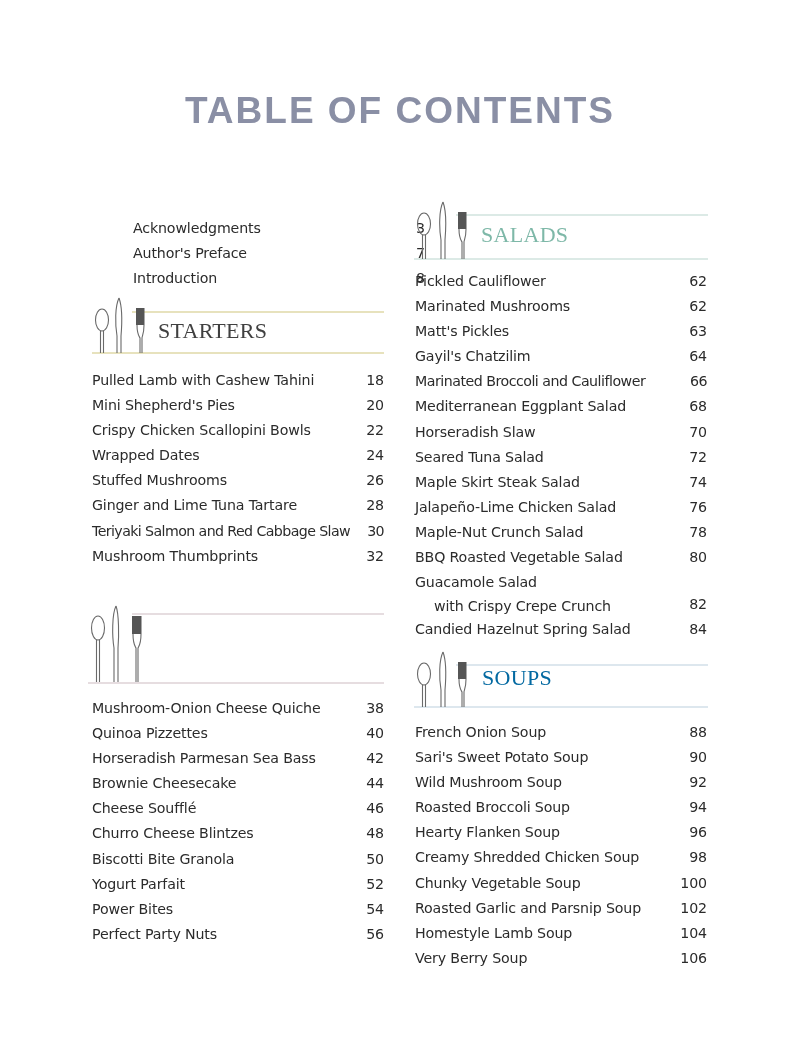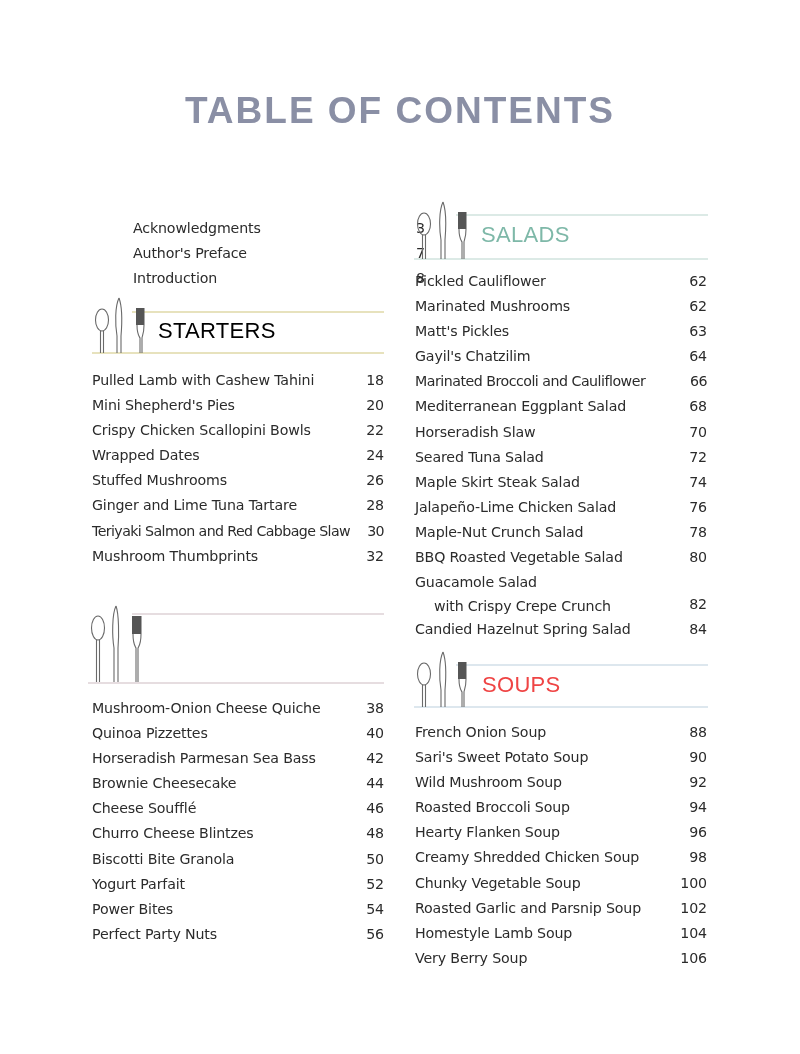--- a/index.html
+++ b/index.html
@@ -15,21 +15,21 @@
            font-size: 14.2px; line-height: 25.1px; height: 25.1px; white-space: nowrap;
            letter-spacing: -0.15px; }
   .entry.two-line { height: 47px; }
   .entry .name { display: block; }
   .entry .sub { display: block; padding-left: 19px; line-height: 22px; }
   .entry.two-line .page { align-self: flex-end; line-height: 25px; }
   .page { text-align: right; min-width: 28px; }
   .section { position: absolute; }
   .section .line { position: absolute; height: 2px; }
   .section .icons { position: absolute; }
-  .section .label { position: absolute; font-family: Liberation Sans, sans-serif;
+  .section .label { position: absolute; font-family: Liberation Serif, serif;
                     font-size: 22px; letter-spacing: 0.3px; }
   .section .label2 { line-height: 28px; }
 </style>
 </head>
 <body>
 
 <div class="title">TABLE OF CONTENTS</div>
 
 <div class="col col-left" style="top:216px;margin-left:41px;">
   <div class="entry">
@@ -51,21 +51,21 @@
   <div class="line" style="left:0; top:56px; width:292px; background:#e7e2bd;"></div>
   <svg class="icons" style="left:0; top:0;" width="60" height="58" viewBox="0 0 60 58">
     <g fill="none" stroke="#6a6a6a" stroke-width="1.1">
       <ellipse cx="10" cy="24" rx="6.5" ry="11"></ellipse>
       <path d="M8.5 35 L8.5 57 M11.5 35 L11.5 57"></path>
       <path d="M27 2 C23 10 23 28 25 40 L25 57 M27 2 C30 10 30 28 29 40 L29 57"></path>
       <path d="M45 29 C45 38 47 40 48 42 L48 57 M52 29 C52 38 50 40 50 42 L50 57"></path>
     </g>
     <rect x="44" y="12" width="8.5" height="17" fill="#555"></rect>
   </svg>
-  <div class="label" style="left:66px; top:22px; color:#000000;">STARTERS</div>
+  <div class="label" style="left:66px; top:22px; color:#404040;">STARTERS</div>
 </div>
 
 <div class="col col-left" style="top:368px;">
   <div class="entry">
       <span class="name">Pulled Lamb with Cashew Tahini</span>
       <span class="page">18</span>
     </div>
   <div class="entry">
       <span class="name">Mini Shepherd's Pies</span>
       <span class="page">20</span>
@@ -235,21 +235,21 @@
   <div class="line" style="left:0; top:56px; width:294px; background:#dde7ee;"></div>
   <svg class="icons" style="left:0; top:0;" width="60" height="58" viewBox="0 0 60 58">
     <g fill="none" stroke="#6a6a6a" stroke-width="1.1">
       <ellipse cx="10" cy="24" rx="6.5" ry="11"></ellipse>
       <path d="M8.5 35 L8.5 57 M11.5 35 L11.5 57"></path>
       <path d="M29 2 C25 10 25 28 27 40 L27 57 M29 2 C32 10 32 28 31 40 L31 57"></path>
       <path d="M45 29 C45 38 47 40 48 42 L48 57 M52 29 C52 38 50 40 50 42 L50 57"></path>
     </g>
     <rect x="44" y="12" width="8.5" height="17" fill="#555"></rect>
   </svg>
-  <div class="label" style="left:68px; top:22px; color:#ef4444;text-align:center;">SOUPS</div>
+  <div class="label" style="left:68px; top:15px; color:#0369a1;text-align:center;">SOUPS</div>
 </div>
 
 <div class="col col-right" style="top:720px;">
   <div class="entry">
       <span class="name">French Onion Soup</span>
       <span class="page">88</span>
     </div>
   <div class="entry">
       <span class="name">Sari's Sweet Potato Soup</span>
       <span class="page">90</span>

